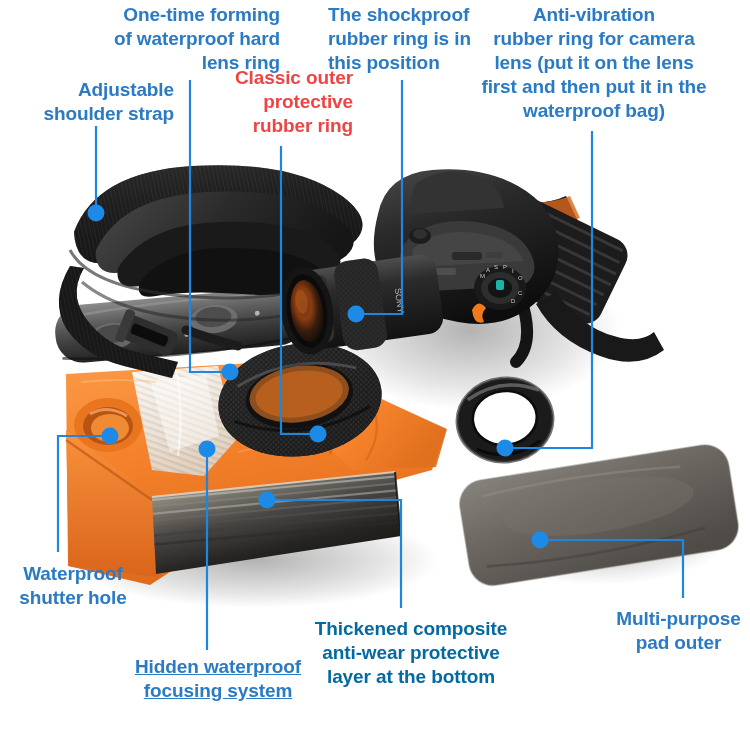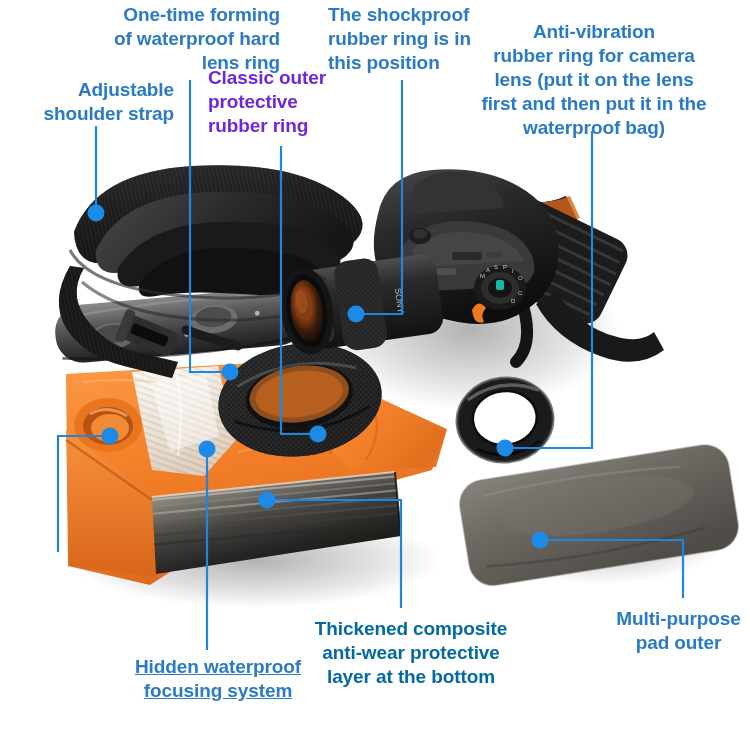--- a/index.html
+++ b/index.html
@@ -362,31 +362,33 @@
       <circle cx="267" cy="500" r="8.5" class="leader-dot" fill="#1e8ae8"></circle>
       <path d="M540,540 L683,540 L683,598" class="leader-path" stroke="#1e87dd"></path>
       <circle cx="540" cy="540" r="8.5" class="leader-dot" fill="#1e8ae8"></circle>
     </svg>
 
   <div class="callout-label" style="left: 14px; top: 78px; width: 160px; text-align: right; color: rgb(42, 122, 196);">Adjustable
 shoulder strap</div>
   <div class="callout-label" style="left: 95px; top: 3px; width: 185px; text-align: right; color: rgb(42, 122, 196);">One-time forming
 of waterproof hard
 lens ring</div>
-  <div class="callout-label" style="left: 208px; top: 66px; width: 145px; text-align: left; color: #6d28d9;">Classic outer
+  <div class="callout-label" style="left: 208px; top: 66px; width: 145px; text-align: right; color: #ef4444;">Classic outer
 protective
 rubber ring</div>
   <div class="callout-label" style="left: 328px; top: 3px; width: 150px; text-align: left; color: rgb(42, 122, 196);">The shockproof
 rubber ring is in
 this position</div>
-  <div class="callout-label" style="left: 470px; top: 3px; width: 248px; text-align: center; color: rgb(42, 122, 196); margin-top: 17px;">Anti-vibration
+  <div class="callout-label" style="left: 470px; top: 3px; width: 248px; text-align: center; color: rgb(42, 122, 196);">Anti-vibration
 rubber ring for camera
 lens (put it on the lens
 first and then put it in the
 waterproof bag)</div>
+  <div class="callout-label" style="left: 6px; top: 562px; width: 134px; text-align: center; color: rgb(42, 122, 196);">Waterproof
+shutter hole</div>
   <div class="callout-label" style="left: 125px; top: 655px; width: 186px; text-align: center; color: rgb(42, 122, 196); text-decoration: underline;">Hidden waterproof
 focusing system</div>
   <div class="callout-label" style="left: 311px; top: 617px; width: 200px; text-align: center; color: #0369a1;">Thickened composite
 anti-wear protective
 layer at the bottom</div>
   <div class="callout-label" style="left: 606px; top: 607px; width: 145px; text-align: center; color: rgb(42, 122, 196);">Multi-purpose
 pad outer</div>
 
 </div>
 

